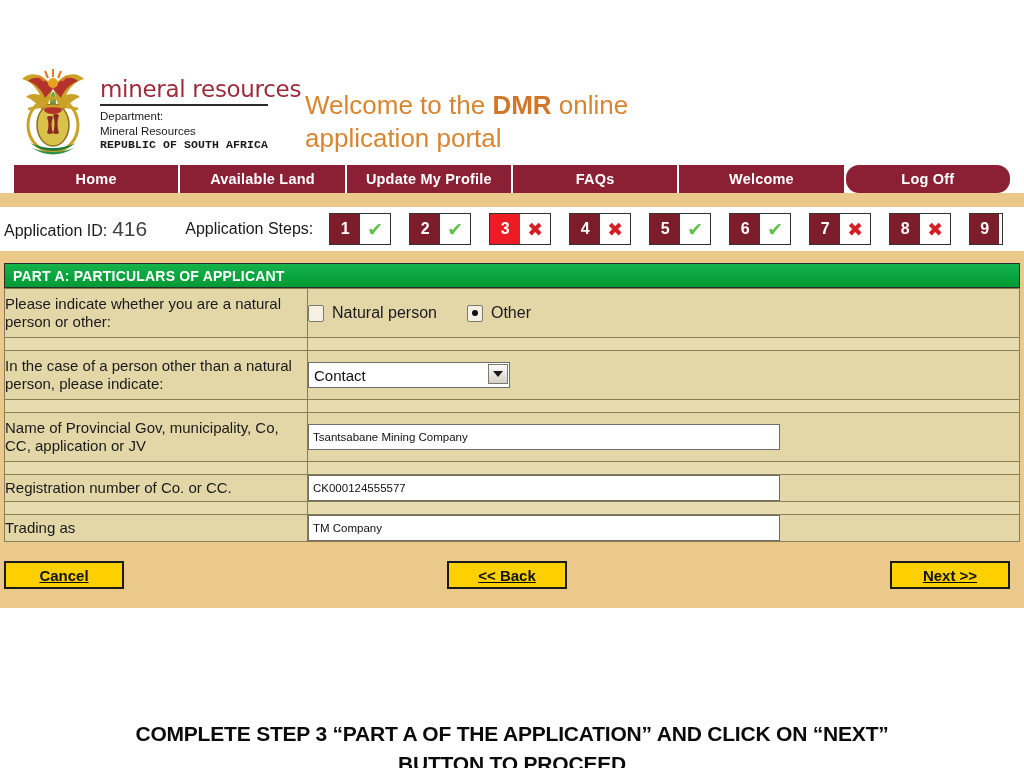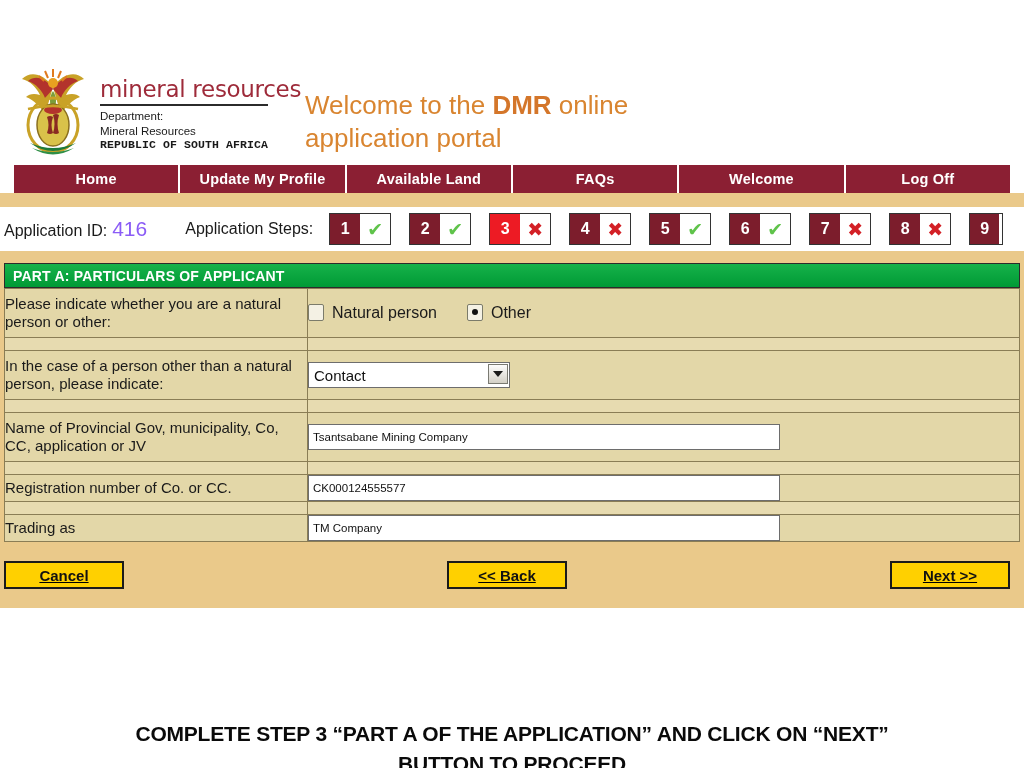--- a/index.html
+++ b/index.html
@@ -112,21 +112,21 @@
     font-weight: bold;
     font-family: "Liberation Sans", sans-serif;
     display: flex;
     align-items: center;
     justify-content: center;
     border-right: 2px solid #ffffff;
     letter-spacing: 0.2px;
     cursor: pointer;
     white-space: nowrap;
   }
-  .nav-item:last-child { border-right: none; }
+  .nav-item:last-child { border-right: none; border-radius: 13px; }
 
   
   .stripe-top {
     height: 14px;
     background: #eac98a;
   }
   .steps-bar {
     position: relative;
     height: 44px;
     background: #ffffff;
@@ -136,21 +136,21 @@
     box-sizing: border-box;
   }
   .app-id {
     font-size: 16px;
     color: #1a1a1a;
     font-family: "Liberation Sans", sans-serif;
     white-space: nowrap;
   }
   .app-id .val {
     font-size: 21px;
-    color: #8b5cf6;
+    color: #404040;
     margin-left: 5px;
     text-align: center;
   }
   .steps-label {
     margin-left: 38px;
     font-size: 16px;
     color: #1a1a1a;
     white-space: nowrap;
   }
   .steps {
@@ -244,21 +244,21 @@
     height: 12px;
     border-left: 1px solid #8a7d55;
     border-right: 1px solid #8a7d55;
     border-top: 1px solid #8a7d55;
     border-bottom: 1px solid #8a7d55;
     background: #e7dbb0;
   }
 
   .radio-row {
     display: flex;
-    align-items: flex-start;
+    align-items: flex-end;
     gap: 8px;
     font-size: 16px;
     color: #1a1a1a;
   }
   .radio {
     width: 14px;
     height: 15px;
     border: 1px solid #7b7b6a;
     background: #f4f1e4;
     border-radius: 2px;
@@ -430,22 +430,22 @@
       </div>
 
       <div class="welcome">
         <div><span>Welcome to the </span><span class="accent">DMR</span><span> online</span></div>
         <div>application portal</div>
       </div>
     </div>
 
     <div class="navbar">
       <div class="nav-item">Home</div>
+      <div class="nav-item">Available Land</div>
       <div class="nav-item">Update My Profile</div>
-      <div class="nav-item">Available Land</div>
       <div class="nav-item">FAQs</div>
       <div class="nav-item">Welcome</div>
       <div class="nav-item">Log Off</div>
     </div>
 
     <div class="stripe-top"></div>
 
     <div class="steps-bar">
       <div class="app-id">
         <span>Application ID:</span><span class="val">416</span>

